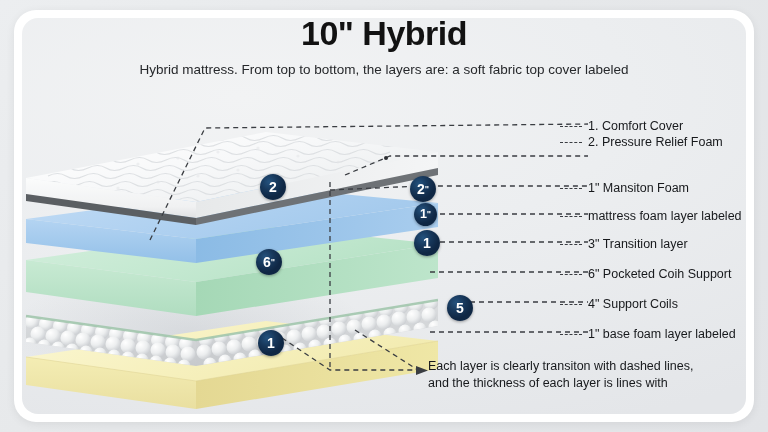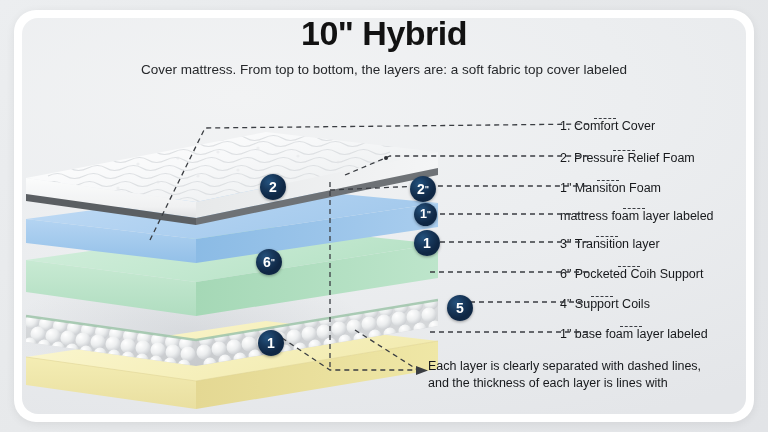--- a/index.html
+++ b/index.html
@@ -104,21 +104,20 @@
     left: 560px; top: 108px;
     width: 200px;
   }
   .lbl-row {
     position: absolute;
     left: 0;
     height: 16px;
     display: flex;
     align-items: center;
     white-space: nowrap;
-    flex-direction: column;
   }
   .lbl-dash {
     width: 22px;
     border-top: 1.4px dashed #3a3d42;
     margin-right: 6px;
     flex: none;
   }
   .lbl-text {
     font-size: 12.5px;
     color: #17191c;
@@ -149,21 +148,21 @@
 
 <div id="stage">
 
   <div id="card-frame"></div>
 
   <div id="card">
     <div id="floor-shade"></div>
   </div>
 
   <div id="title">10" Hybrid</div>
-  <div id="subtitle">Cover mattress. From top to bottom, the layers are: a soft fabric top cover labeled</div>
+  <div id="subtitle">Hybrid mattress. From top to bottom, the layers are: a soft fabric top cover labeled</div>
 
   <div id="mattress">
 
     <svg class="layer lyr-svg" style="top:188px" width="420" height="90" viewBox="0 0 420 90">
       <defs>
         <linearGradient id="gyTop" x1="0" y1="0" x2="1" y2="0.4">
           <stop offset="0%" stop-color="#fbf7d3"></stop>
             <stop offset="60%" stop-color="#f6f0bd"></stop>
           <stop offset="100%" stop-color="#f2ebb0"></stop>
         </linearGradient>
@@ -458,21 +457,21 @@
     <polygon points="416,366 428,370.5 416,375" fill="#3a3d42"></polygon>
 
     <circle cx="386" cy="158" r="2" fill="#2c2f33"></circle>
   </svg>
 
   <div id="labels">
     <div class="lbl-row" style="top:10px">
       <span class="lbl-dash"></span>
       <span class="lbl-text">1. Comfort Cover</span>
     </div>
-    <div class="lbl-row" style="top:42px">
+    <div class="lbl-row" style="top:26px">
       <span class="lbl-dash"></span>
       <span class="lbl-text">2. Pressure Relief Foam</span>
     </div>
     <div class="lbl-row" style="top:72px">
       <span class="lbl-dash"></span>
       <span class="lbl-text">1" Mansiton Foam</span>
     </div>
     <div class="lbl-row" style="top:100px">
       <span class="lbl-dash"></span>
       <span class="lbl-text">mattress foam layer labeled</span>
@@ -489,17 +488,17 @@
       <span class="lbl-dash"></span>
       <span class="lbl-text">4" Support Coils</span>
     </div>
     <div class="lbl-row" style="top:218px">
       <span class="lbl-dash"></span>
       <span class="lbl-text">1" base foam layer labeled</span>
     </div>
   </div>
 
   <div id="caption">
-    <span class="cl">Each layer is clearly separated with dashed lines,</span>
+    <span class="cl">Each layer is clearly transiton with dashed lines,</span>
     <span class="cl">and the thickness of each layer is lines with</span>
   </div>
 
 </div>
 
 </body></html>

